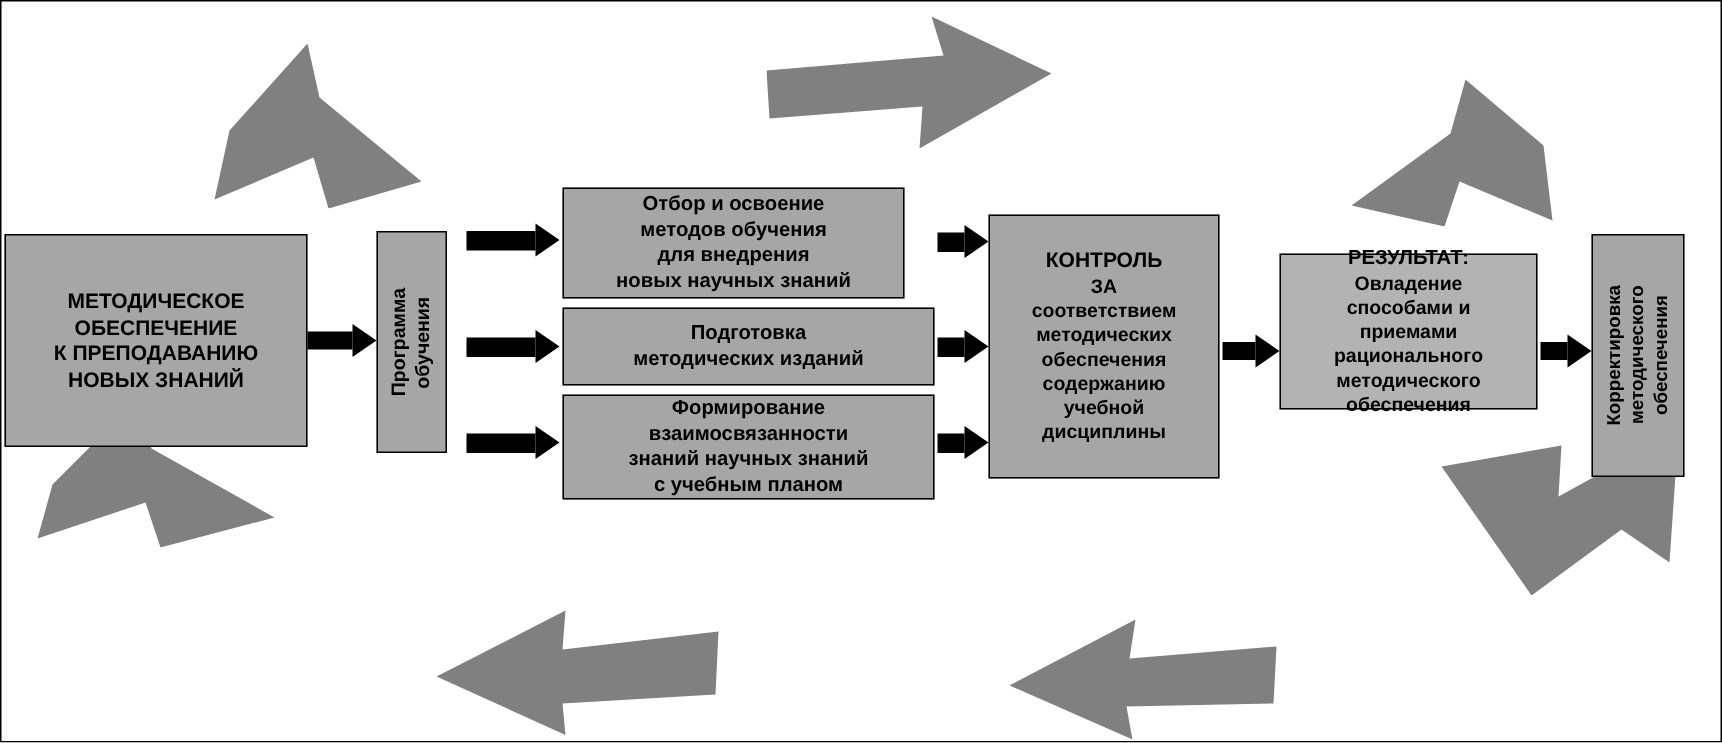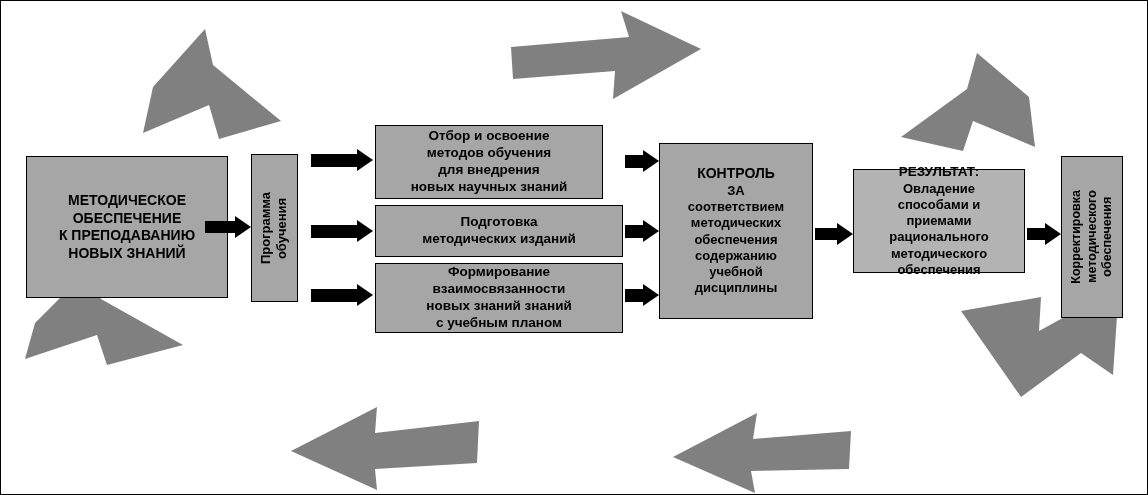--- a/index.html
+++ b/index.html
@@ -84,21 +84,21 @@
   </svg>
 
   <svg class="deco" style="left:290px; top:404px; width:190px; height:85px;" viewBox="0 0 190 85">
     <polygon points="0,46 86,2 84,28 188,16 186,58 84,64 86,85"></polygon>
   </svg>
 
   <svg class="deco" style="left:672px; top:412px; width:180px; height:80px;" viewBox="0 0 180 80">
     <polygon points="0,44 84,0 80,26 178,18 176,56 78,58 82,80"></polygon>
   </svg>
 
-  <div class="box" style="left:2px; top:155px; width:202px; height:142px; font-size:14px;margin-left:23px;">
+  <div class="box" style="left:2px; top:155px; width:202px; height:142px; font-size:14px;">
     <span>МЕТОДИЧЕСКОЕ
 ОБЕСПЕЧЕНИЕ
 К ПРЕПОДАВАНИЮ
 НОВЫХ ЗНАНИЙ</span>
   </div>
 
   <div class="box" style="left:250px; top:153px; width:47px; height:148px; font-size:13px;">
     <span class="vertical">Программа
 обучения</span>
   </div>
@@ -111,21 +111,21 @@
   </div>
 
   <div class="box" style="left:374px; top:204px; width:248px; height:52px; font-size:13.5px;">
     <span>Подготовка
 методических изданий</span>
   </div>
 
   <div class="box" style="left:374px; top:262px; width:248px; height:70px; font-size:13.5px;">
     <span>Формирование
 взаимосвязанности
-новых знаний знаний
+знаний научных знаний
 с учебным планом</span>
   </div>
 
   <div class="box" style="left:658px; top:142px; width:154px; height:176px; font-size:13px; flex-direction:column;">
     <span style="font-size:14px;">КОНТРОЛЬ</span>
     <span>ЗА
 соответствием
 методических
 обеспечения
 содержанию

